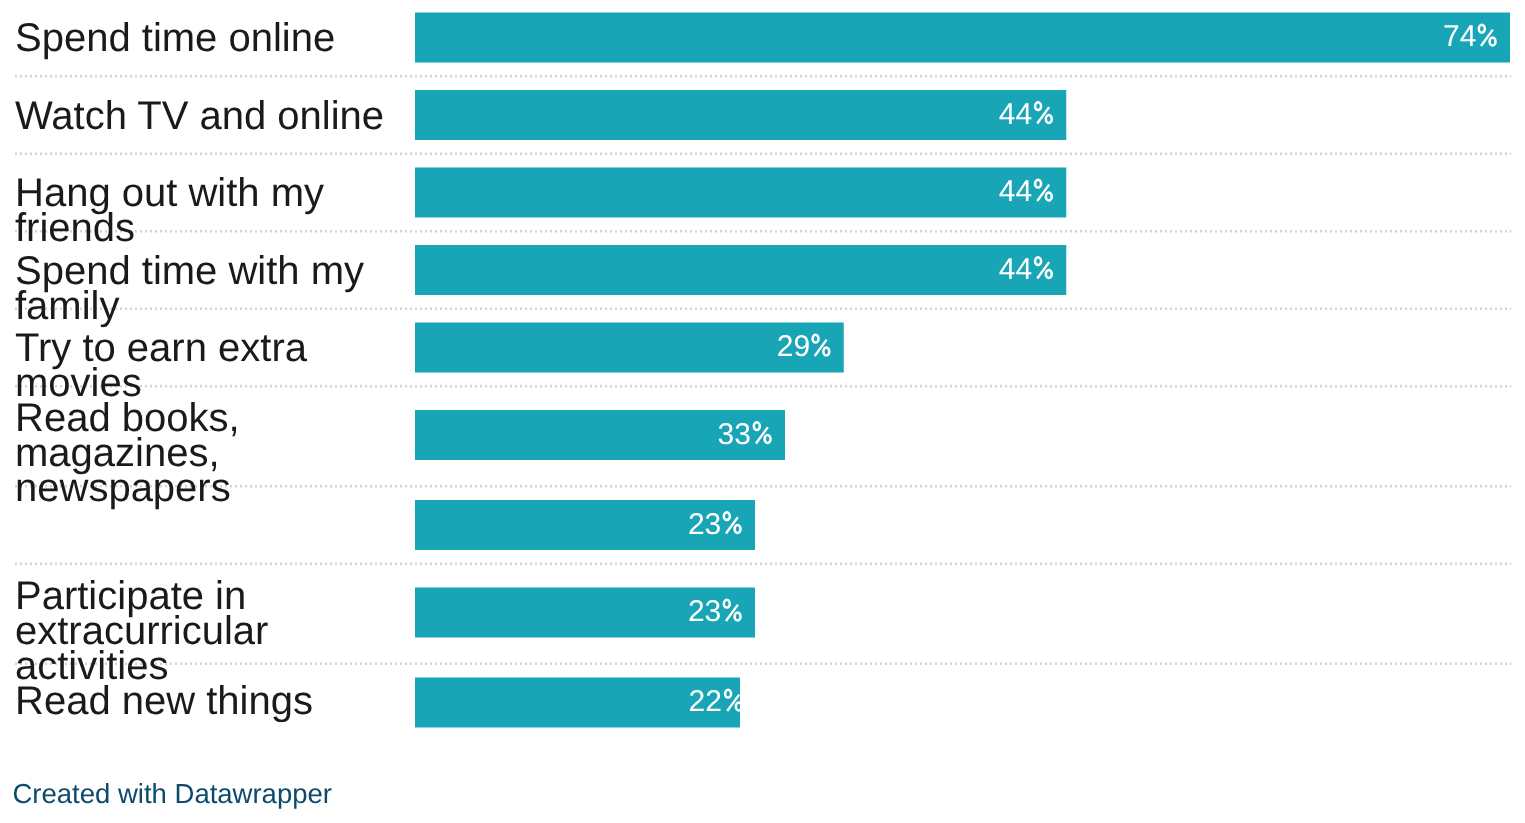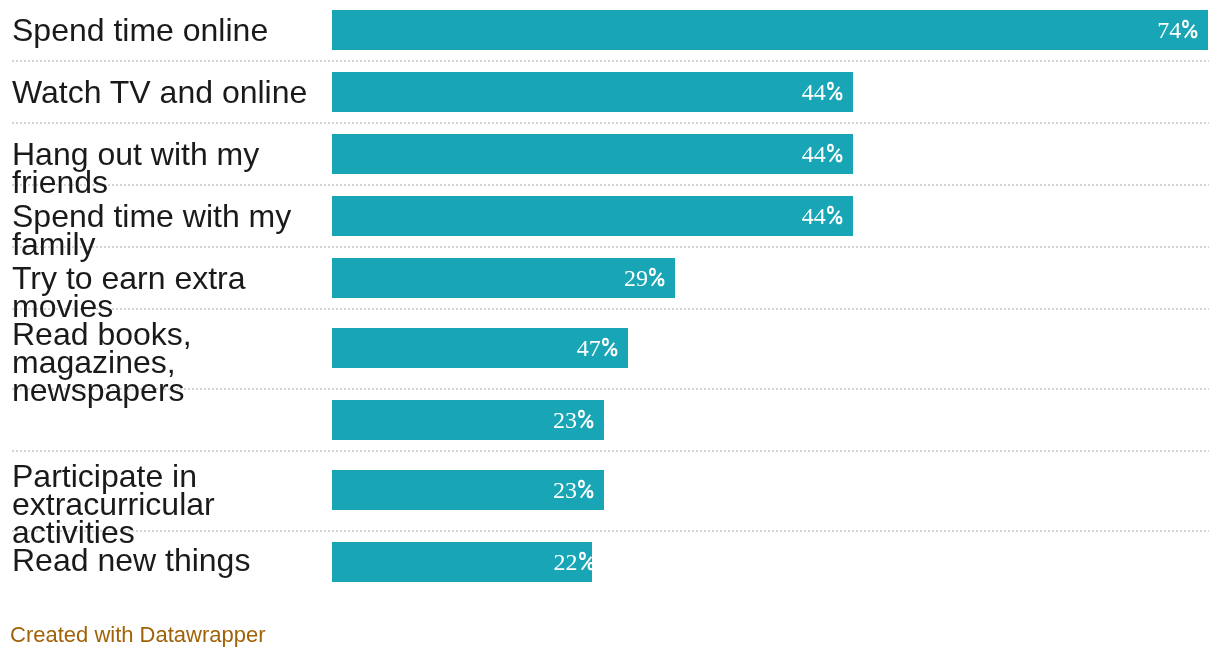--- a/index.html
+++ b/index.html
@@ -7,24 +7,24 @@
   body{width:1220px;height:658px;overflow:hidden;
        font-family:"Liberation Sans",sans-serif;}
   #chart{position:relative;width:1220px;height:658px;background:#ffffff;transform:translateZ(0);}
   .divider{position:absolute;left:12px;width:1197px;height:2px;
      background-image:linear-gradient(to right,#d4d4d4 0,#d4d4d4 2px,transparent 2px,transparent 4px);
      background-size:4px 2px;background-repeat:repeat-x;}
   .label{position:absolute;left:12px;width:316px;font-size:32px;line-height:28.2px;
      color:#1a1a1a;white-space:pre-line;transform:translateZ(0);}
   .bar{position:absolute;height:40px;background:#18a5b5;}
   .vlabel{position:absolute;font-size:24px;line-height:40px;color:#ffffff;text-align:right;
-     white-space:nowrap;transform:translateZ(0);font-family:Liberation Serif, serif;}
+     white-space:nowrap;transform:translateZ(0);}
   .vlabel .pct{display:inline-block;vertical-align:baseline;width:15.5px;height:18.2px;
      overflow:visible;margin-left:1px;margin-right:0.9px;}
-  .credit{position:absolute;left:10px;top:622px;font-size:22px;line-height:26px;color:#a16207;
+  .credit{position:absolute;left:10px;top:622px;font-size:22px;line-height:26px;color:#0c4a6e;
      transform:translateZ(0);}
 </style>
 </head>
 <body>
 
 <div id="chart">
 
   <div class="divider" style="top:60px"></div>
   <div class="divider" style="top:122px"></div>
   <div class="divider" style="top:184px"></div>
@@ -80,21 +80,21 @@
         <g fill="none" stroke="#ffffff" stroke-width="2.0">
           <ellipse cx="3.45" cy="3.95" rx="2.4" ry="3.15"></ellipse>
           <ellipse cx="12.05" cy="14.2" rx="2.4" ry="3.15"></ellipse>
           <line x1="2.75" y1="17.8" x2="12.3" y2="4.7" stroke-width="1.9"></line>
         </g>
       </svg></div>
 
   <div class="label" style="top:319.7px">Read books, magazines,
 newspapers</div>
   <div class="bar" style="top:327.8px;left:331.6px;width:296.13px"></div>
-  <div class="vlabel" style="top:327.8px;left:331.6px;width:286.53px"><span>47</span><svg class="pct" viewBox="0 0 15.5 18.2">
+  <div class="vlabel" style="top:327.8px;left:331.6px;width:286.53px"><span>33</span><svg class="pct" viewBox="0 0 15.5 18.2">
         <g fill="none" stroke="#ffffff" stroke-width="2.0">
           <ellipse cx="3.45" cy="3.95" rx="2.4" ry="3.15"></ellipse>
           <ellipse cx="12.05" cy="14.2" rx="2.4" ry="3.15"></ellipse>
           <line x1="2.75" y1="17.8" x2="12.3" y2="4.7" stroke-width="1.9"></line>
         </g>
       </svg></div>
 
   <div class="bar" style="top:399.7px;left:331.6px;width:272.44px"></div>
   <div class="vlabel" style="top:399.7px;left:331.6px;width:262.84px"><span>23</span><svg class="pct" viewBox="0 0 15.5 18.2">
         <g fill="none" stroke="#ffffff" stroke-width="2.0">

